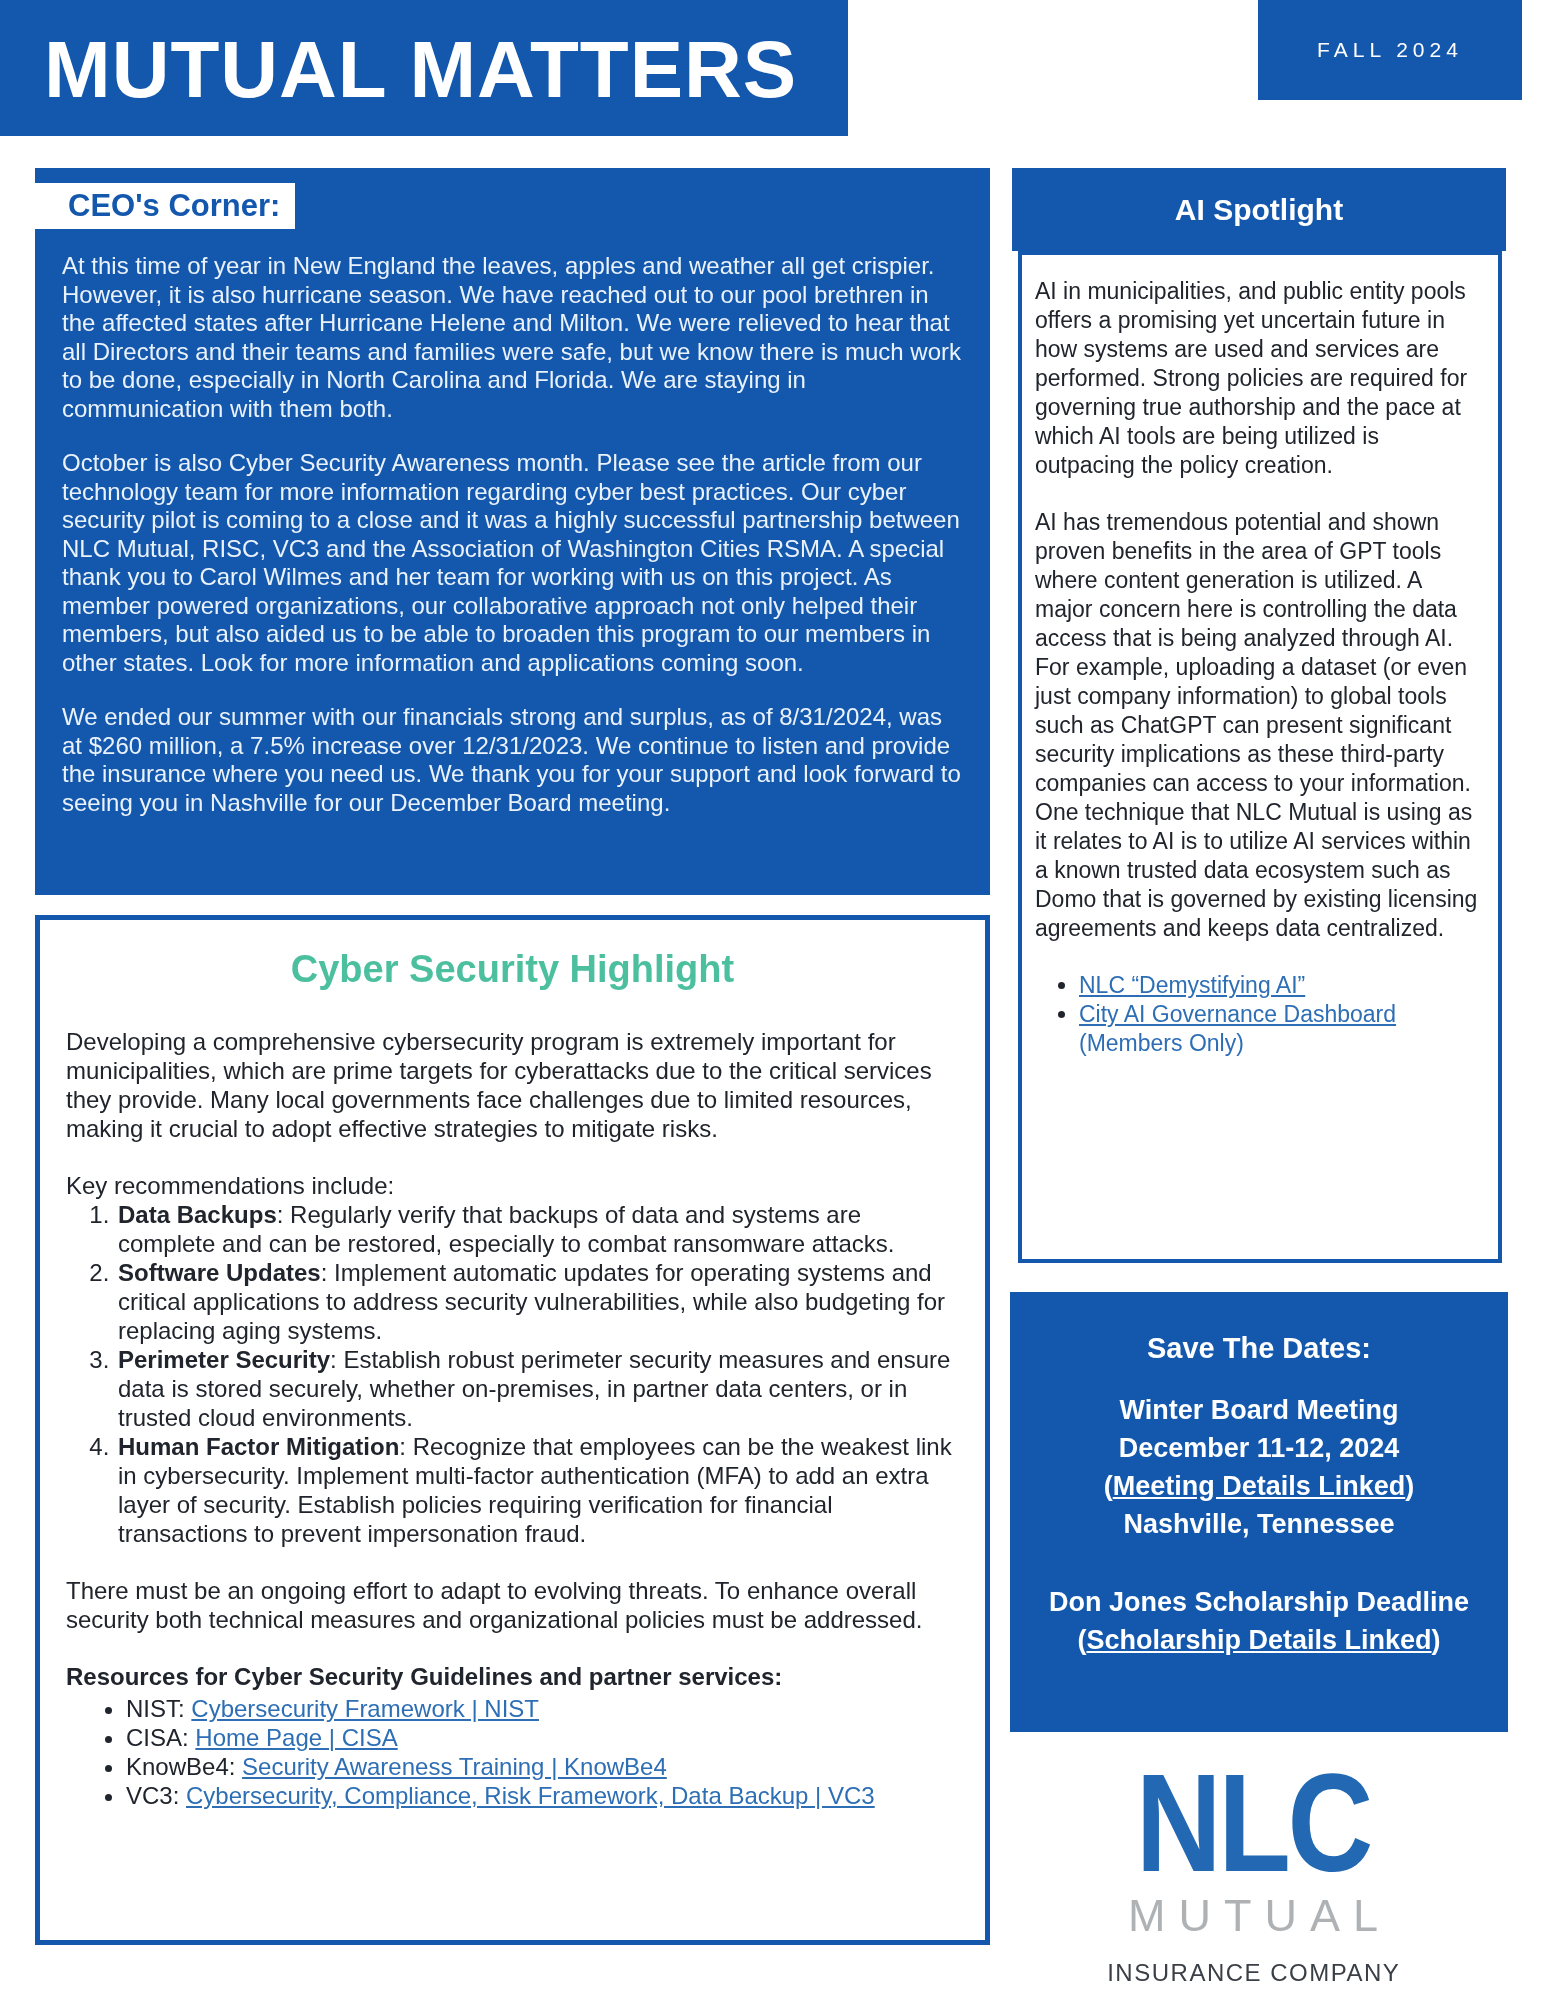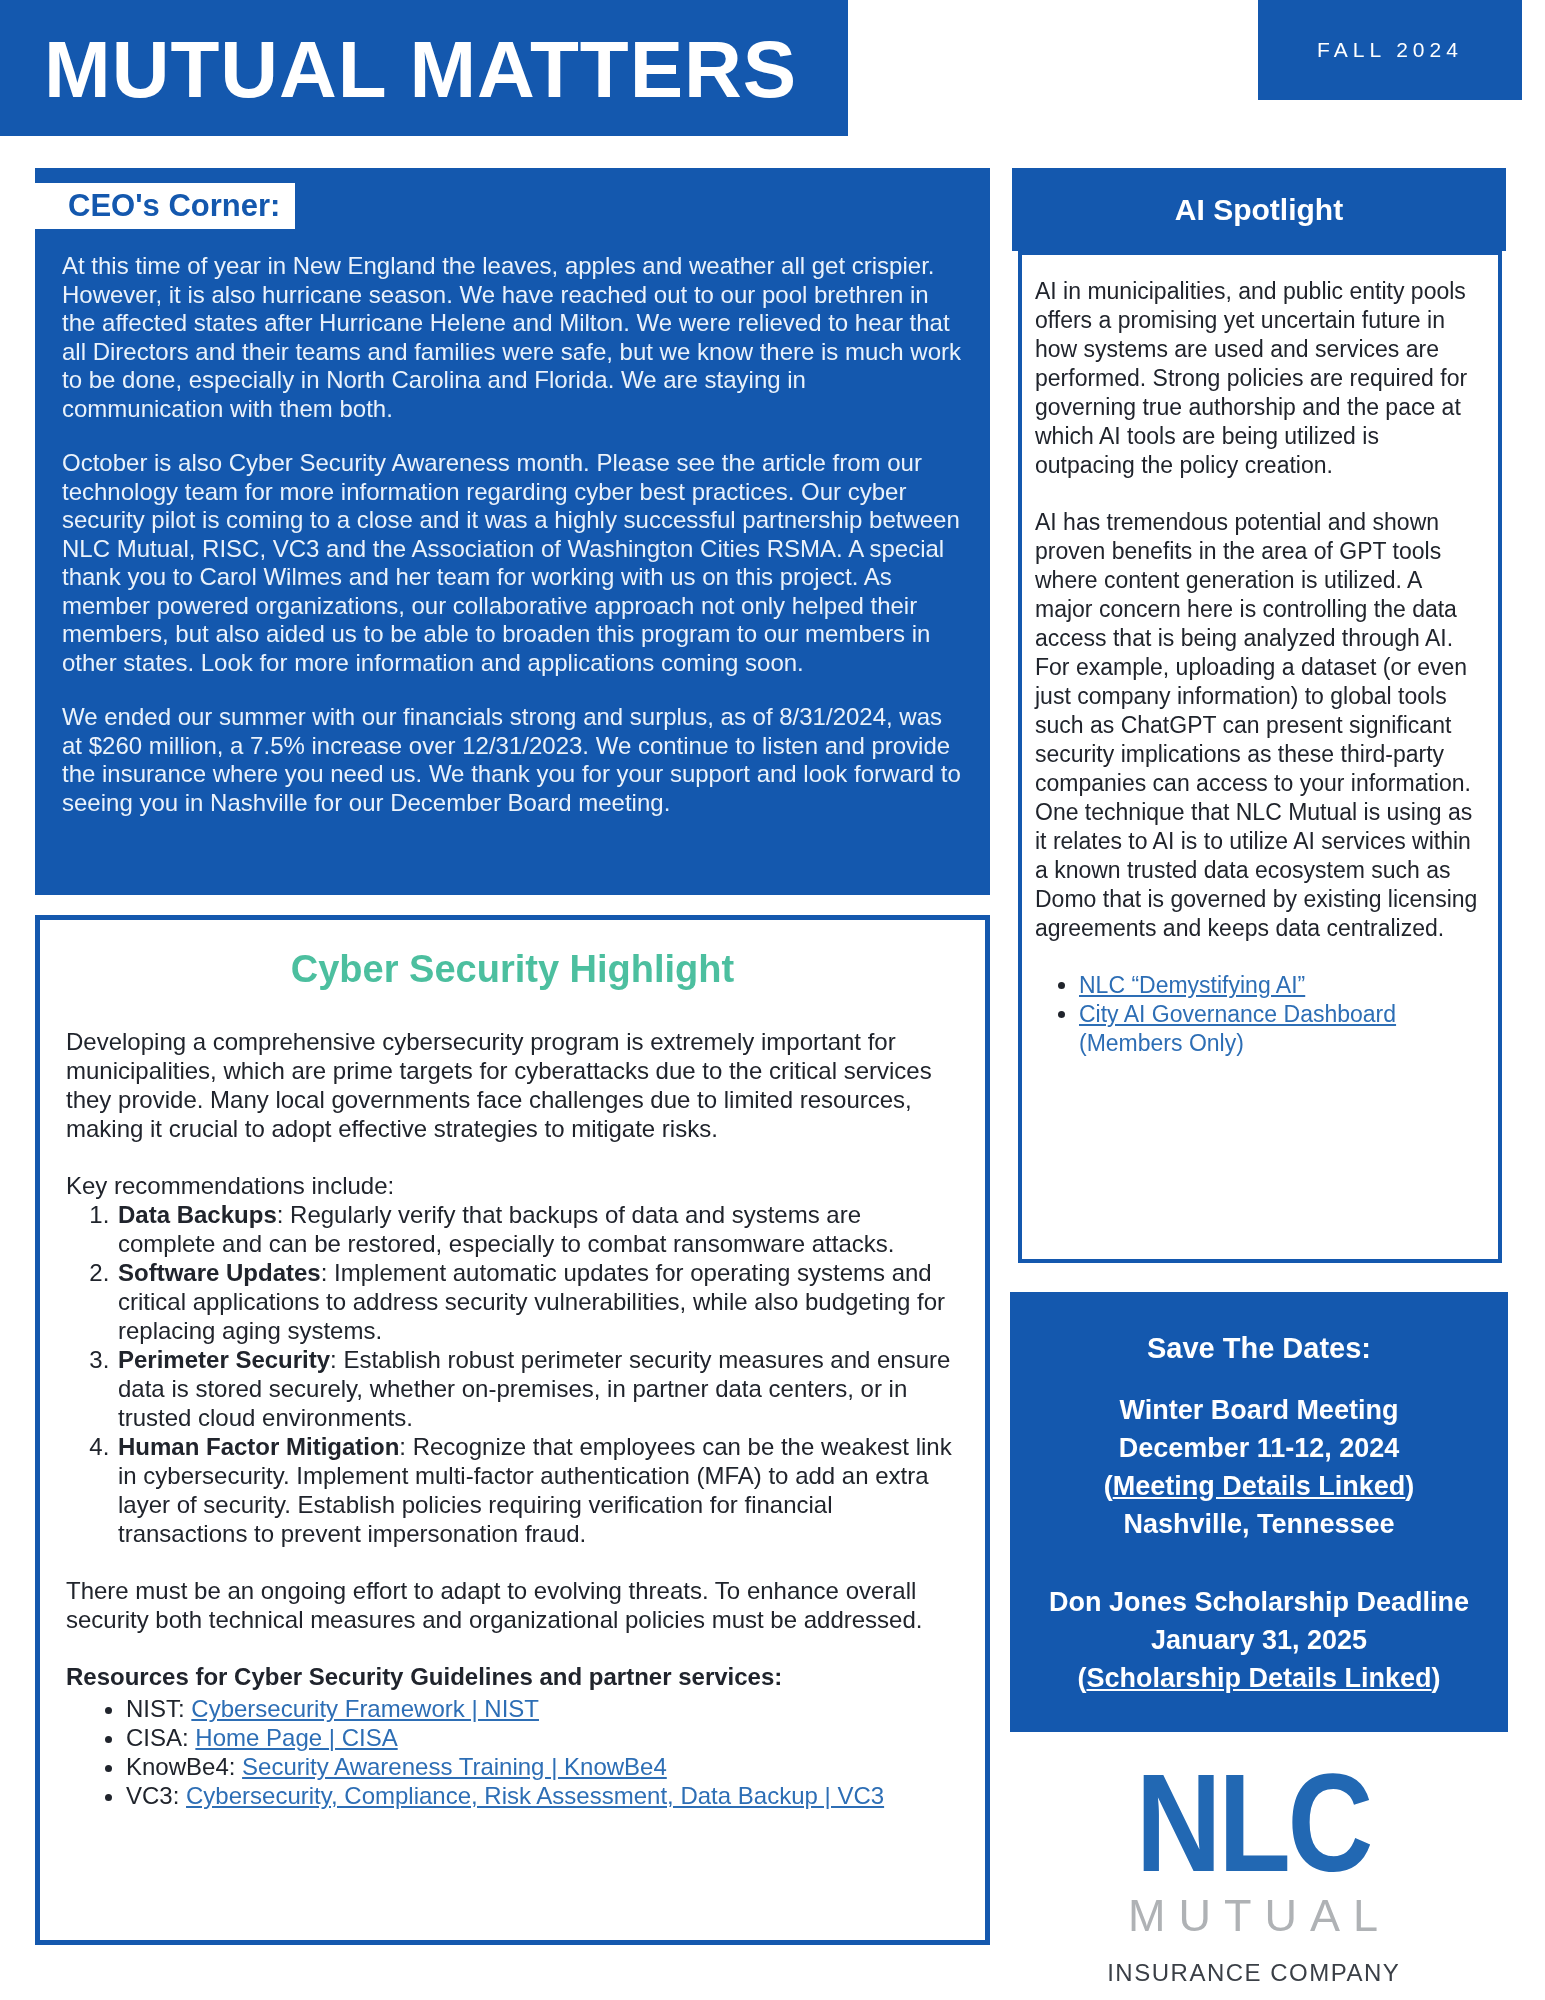--- a/index.html
+++ b/index.html
@@ -123,21 +123,21 @@
         <li><span class="b">Software Updates</span><span>: Implement automatic updates for operating systems and critical applications to address security vulnerabilities, while also budgeting for replacing aging systems.</span></li>
         <li><span class="b">Perimeter Security</span><span>: Establish robust perimeter security measures and ensure data is stored securely, whether on-premises, in partner data centers, or in trusted cloud environments.</span></li>
         <li><span class="b">Human Factor Mitigation</span><span>: Recognize that employees can be the weakest link in cybersecurity. Implement multi-factor authentication (MFA) to add an extra layer of security. Establish policies requiring verification for financial transactions to prevent impersonation fraud.</span></li>
       </ol>
       <p>There must be an ongoing effort to adapt to evolving threats. To enhance overall security both technical measures and organizational policies must be addressed.</p>
       <div class="res-heading">Resources for Cyber Security Guidelines and partner services:</div>
       <ul>
         <li><span>NIST: </span><a class="lnk">Cybersecurity Framework | NIST</a></li>
         <li><span>CISA: </span><a class="lnk">Home Page | CISA</a></li>
         <li><span>KnowBe4: </span><a class="lnk">Security Awareness Training | KnowBe4</a></li>
-        <li><span>VC3: </span><a class="lnk">Cybersecurity, Compliance, Risk Assessment, Data Backup | VC3</a></li>
+        <li><span>VC3: </span><a class="lnk">Cybersecurity, Compliance, Risk Framework, Data Backup | VC3</a></li>
       </ul>
     </div>
   </div>
 
   <div class="ai-header">
     <span>AI Spotlight</span>
   </div>
   <div class="ai-box">
     <div class="ai-content">
       <p>AI in municipalities, and public entity pools offers a promising yet uncertain future in how systems are used and services are performed. Strong policies are required for governing true authorship and the pace at which AI tools are being utilized is outpacing the policy creation.</p>
@@ -152,21 +152,20 @@
   <div class="dates-box">
     <div class="dates-title">Save The Dates:</div>
     <div class="event event-1">
       <div>Winter Board Meeting</div>
       <div>December 11-12, 2024</div>
       <div><span>(</span><a class="wlink">Meeting Details Linked</a><span>)</span></div>
       <div>Nashville, Tennessee</div>
     </div>
     <div class="event event-2">
       <div>Don Jones Scholarship Deadline</div>
-      <div>January 31, 2025</div>
       <div><span>(</span><a class="wlink">Scholarship Details Linked</a><span>)</span></div>
     </div>
   </div>
 
   <div class="logo">
     <div><span class="logo-nlc">NLC</span></div>
     <div class="logo-mutual"><span>MUTUAL</span></div>
     <div class="logo-ins"><span>INSURANCE COMPANY</span></div>
   </div>
 

